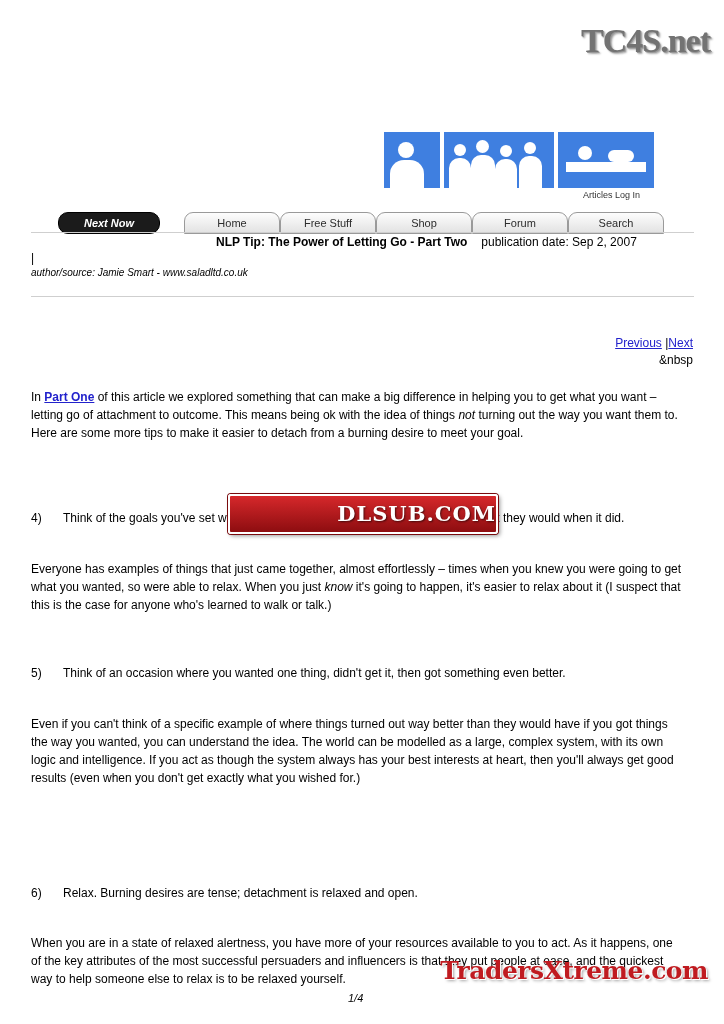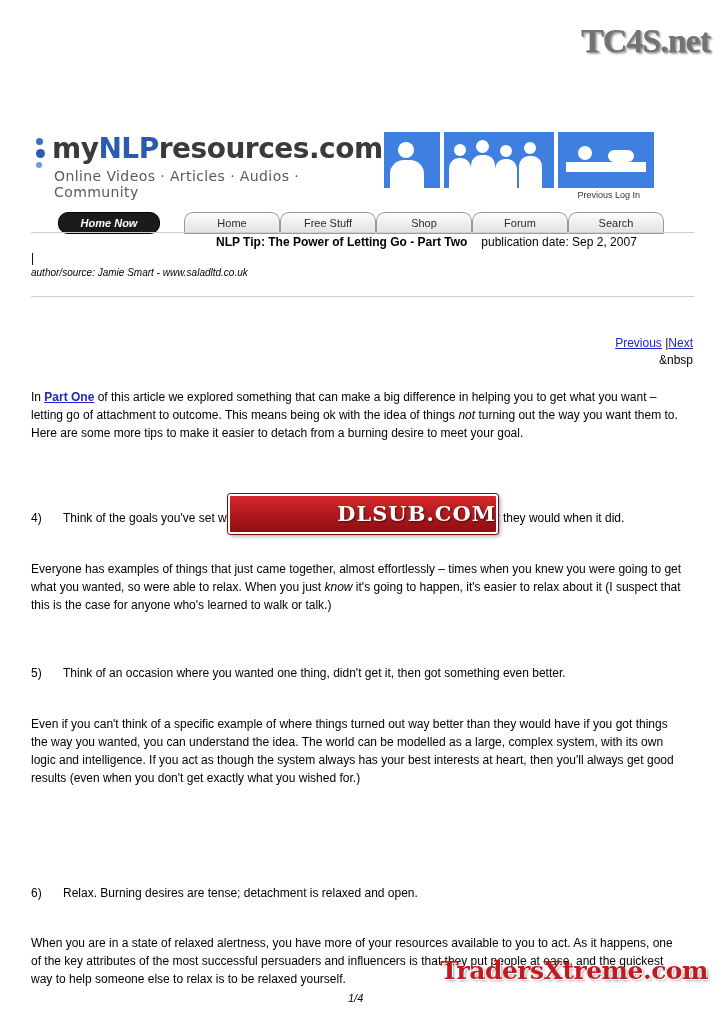--- a/index.html
+++ b/index.html
@@ -273,29 +273,20 @@
     letter-spacing: -0.5px;
   }
 </style>
 </head>
 <body>
 
 <div class="tc4s">TC4S.net</div>
 
 <div class="banner">
 
-  <div class="logo-box">
-    <div class="logo-dots">
-      <span></span>
-        <span></span>
-        <span></span>
-    </div>
-    <div class="logo-text"><span>my</span><span class="nlp">NLP</span><span>resources.com</span></div>
-    <div class="logo-sub">Online Videos · Articles · Audios · Community</div>
-  </div>
 
   <div class="banner-pics">
     <div class="pic p1">
       <div class="silhouette" style="left:14px;top:10px;width:16px;height:16px;border-radius:50%;"></div>
       <div class="silhouette" style="left:6px;top:28px;width:34px;height:28px;border-radius:14px 14px 0 0;"></div>
     </div>
     <div class="pic p2">
       <div class="silhouette" style="left:10px;top:12px;width:12px;height:12px;border-radius:50%;"></div>
       <div class="silhouette" style="left:5px;top:26px;width:22px;height:30px;border-radius:10px 10px 0 0;"></div>
       <div class="silhouette" style="left:32px;top:8px;width:13px;height:13px;border-radius:50%;"></div>
@@ -303,25 +294,25 @@
       <div class="silhouette" style="left:56px;top:13px;width:12px;height:12px;border-radius:50%;"></div>
       <div class="silhouette" style="left:51px;top:27px;width:22px;height:29px;border-radius:10px 10px 0 0;"></div>
       <div class="silhouette" style="left:80px;top:10px;width:12px;height:12px;border-radius:50%;"></div>
       <div class="silhouette" style="left:75px;top:24px;width:23px;height:32px;border-radius:10px 10px 0 0;"></div>
     </div>
     <div class="pic p3">
       <div class="silhouette" style="left:8px;top:30px;width:80px;height:10px;"></div>
       <div class="silhouette" style="left:20px;top:14px;width:14px;height:14px;border-radius:50%;"></div>
       <div class="silhouette" style="left:50px;top:18px;width:26px;height:12px;border-radius:6px;"></div>
     </div>
-    <div class="members">Previous Log In</div>
+    <div class="members">Articles Log In</div>
   </div>
 
   <div class="nav">
-    <div class="tab join">Home Now</div>
+    <div class="tab join">Next Now</div>
     <div class="tab t2">Home</div>
     <div class="tab t3">Free Stuff</div>
     <div class="tab t4">Shop</div>
     <div class="tab t5">Forum</div>
     <div class="tab t6">Search</div>
   </div>
 </div>
 
 <div class="hdr-rule"></div>
 

